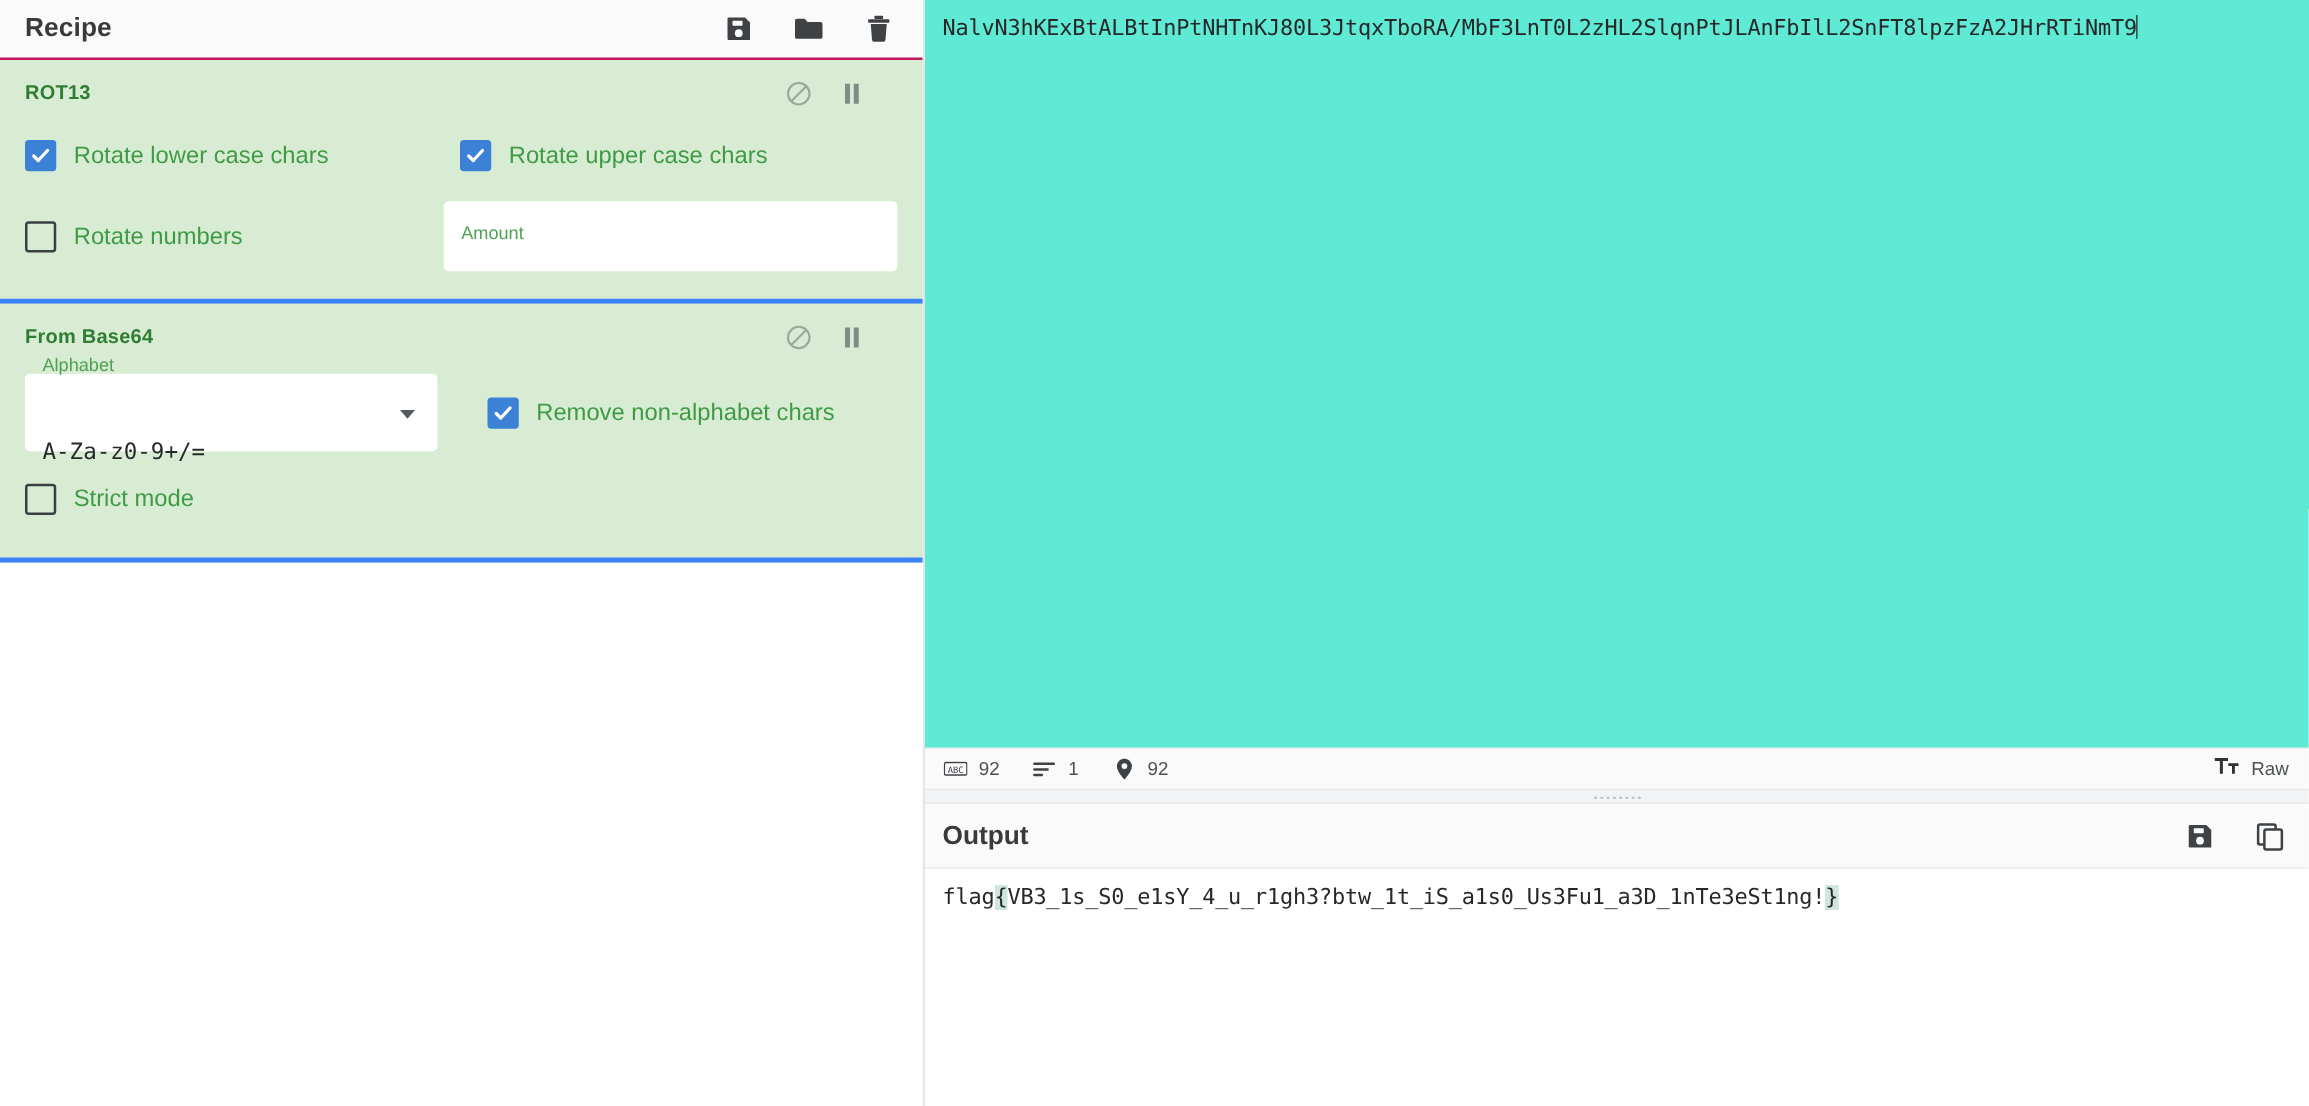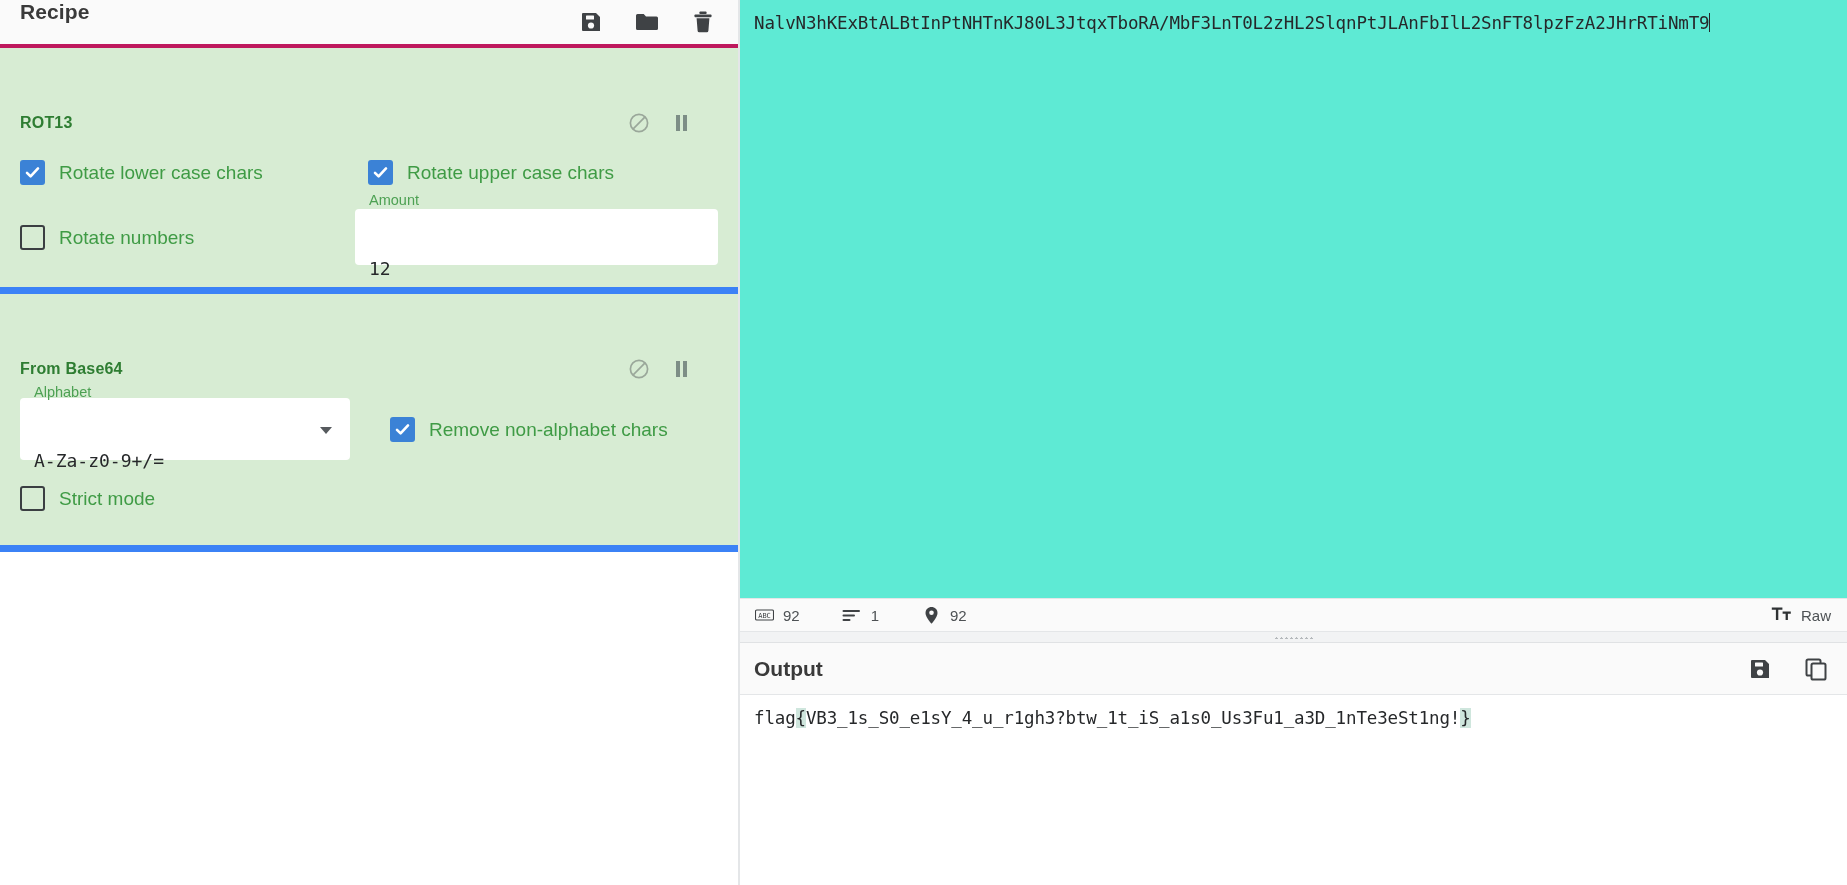--- a/index.html
+++ b/index.html
@@ -26,22 +26,23 @@
     flex-direction: column;
     background: #ffffff;
     border-right: 2px solid #e4e6e8;
     position: relative;
   }
 
   .pane-title-bar {
     height: 48px;
     min-height: 48px;
     background: #fafafa;
-    border-bottom: 4px solid #be185d;
-    display: flex;
+    border-bottom: 2px solid #be185d;
+    display: flex;
+    align-items: center;
     padding: 0 22px 0 20px;
   }
   .pane-title {
     font-size: 21px;
     font-weight: bold;
     color: #3a3a3a;
     letter-spacing: 0.1px;
   }
   .pane-title-spacer { flex: 1 1 auto; }
   .title-icons { display: flex; align-items: center; gap: 30px; }
@@ -54,23 +55,22 @@
   .title-icon svg { display: block; }
 
   
   #recipe-list {
     flex: 0 0 auto;
     background: #d7ecd3;
   }
   .operation {
     background: #d7ecd3;
     padding: 0 0 0 0;
-    border-bottom: 7px solid #3b82f6;
+    border-bottom: 4px solid #3b82f6;
     position: relative;
-    margin-top: 48px;
   }
   .op-title-row {
     display: flex;
     align-items: center;
     padding: 16px 20px 4px 20px;
   }
   .op-title {
     font-size: 16px;
     font-weight: bold;
     color: #2e7d32;
@@ -232,21 +232,20 @@
     height: 34px;
     min-height: 34px;
     background: #fafafa;
     border-top: 1px solid #e4e6e8;
     border-bottom: 1px solid #e4e6e8;
     display: flex;
     align-items: center;
     padding: 0 16px 0 14px;
     font-size: 15px;
     color: #4d5154;
-    gap: 16px;
   }
   .status-item {
     display: flex;
     align-items: center;
     margin-right: 26px;
     cursor: default;
   }
   .status-icon {
     width: 20px; height: 18px;
     display: flex; align-items: center; justify-content: center;
@@ -381,21 +380,20 @@
               <span class="cb-label">Rotate upper case chars</span>
             </label>
           </div>
           <div class="rot13-row-2">
             <label class="checkbox-arg">
               <span class="cb-box unchecked"></span>
               <span class="cb-label">Rotate numbers</span>
             </label>
             <div class="field amount-field">
               <span class="field-label">Amount</span>
-              <span class="field-value">12</span>
             </div>
           </div>
         </div>
       </div>
 
       <div class="operation">
         <div class="op-title-row">
           <span class="op-title">From Base64</span>
           <span class="op-title-spacer"></span>
           <span class="op-icons">

